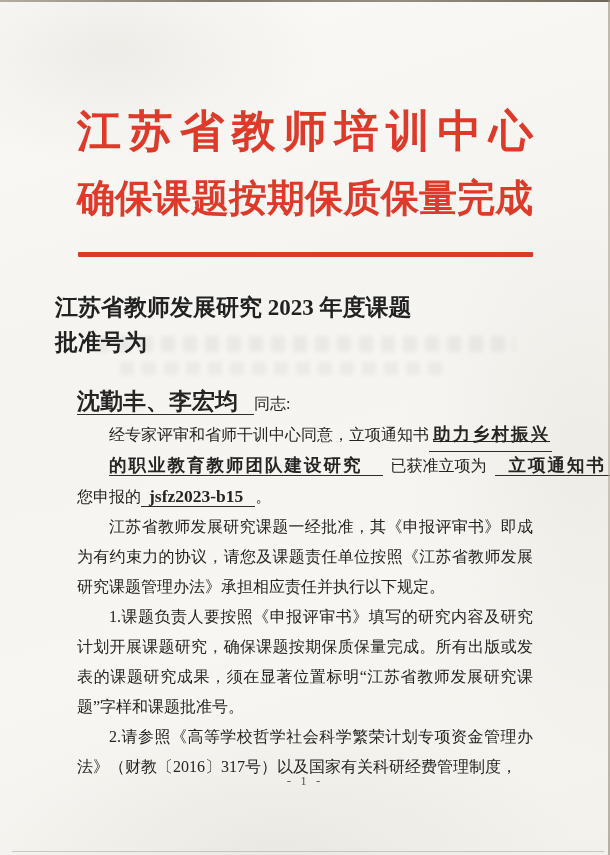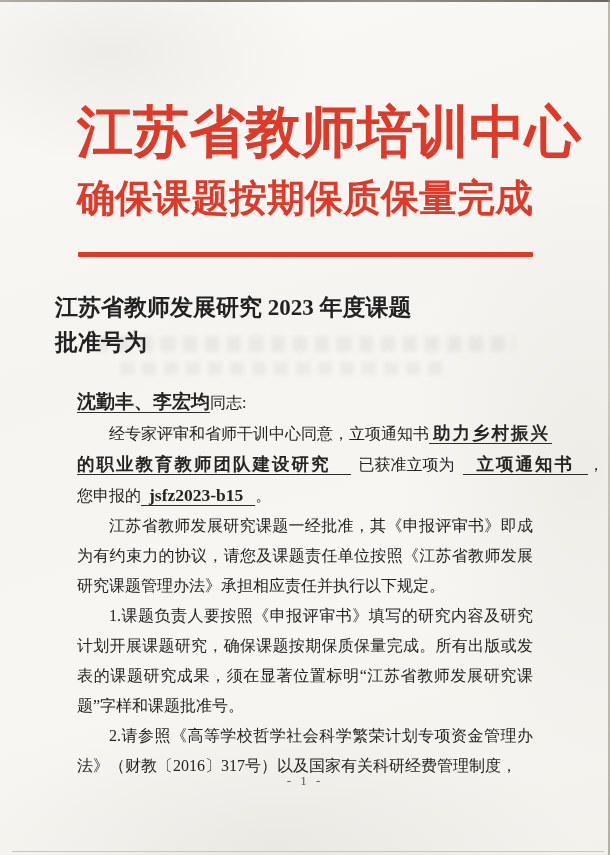--- a/index.html
+++ b/index.html
@@ -34,40 +34,40 @@
     background: repeating-linear-gradient(to right, #40403e 0 14px, transparent 14px 22px);
   }
   .bleed.b1 { left:95px;  top:336px; width:420px; height:16px; }
   .bleed.b2 { left:120px; top:362px; width:330px; height:13px; opacity:.05; }
 
   .letterhead { margin: 102px auto 0; width: 456px; color: var(--red, #dd3a2a); font-weight: bold; }
   .lh-line {
     text-align: justify; text-align-last: justify; text-justify: inter-character;
     white-space: nowrap;
   }
-  .lh1 { font-size: 56px; line-height: 60px; }
+  .lh1 { font-size: 44px; line-height: 60px; }
   .lh2 { font-size: 38px; line-height: 52px; margin-top: 10px; }
 
   .red-rule { width: 455px; height: 5px; background: var(--red, #dd3a2a); margin: 28px auto 0; border-radius: 1px; }
 
   .doc-title { margin: 33px auto 0; width: 500px; text-align: left; font-size: 23px; font-weight: bold; line-height: 35px; color:#222; }
   .doc-title span { display: block; }
 
   .body-block { width: 456px; margin: 27px auto 0; font-size: 16px; line-height: 30px; }
   .salutation { font-size: 16px; }
-  .salutation .names { font-size: 19px; font-weight: bold; border-bottom: 1.5px solid #2e2d2c; padding-right: 0; }
+  .salutation .names { font-size: 23px; font-weight: bold; border-bottom: 1.5px solid #2e2d2c; padding-right: 16px; }
 
   .para { text-align: justify; text-justify: inter-character; word-break: break-all; }
   .para.indent { text-indent: 2em; }
   .pline { white-space: nowrap; }
   .pline.indent { padding-left: 2em; }
 
   .blank { font-weight: bold; font-size: 17.5px; border-bottom: 1.5px solid #2e2d2c; }
-  .blank.pt1 { padding: 0 2px 0 4px; letter-spacing: 2px; }
-  .blank.pt2 { padding-right: 20px; letter-spacing: 2px; }
+  .blank.pt1 { padding: 0 2px 7px 4px; letter-spacing: 2px; text-decoration: underline; }
+  .blank.pt2 { padding-right: 20px; letter-spacing: 2px; margin-left: 32px; }
   .blank.cat { padding: 0 14px; letter-spacing: 2px; }
   .blank.num { padding: 0 12px 0 8px; font-family: "Liberation Serif", "DejaVu Serif", serif; }
   .gap-s { display:inline-block; width: 8px; }
 
   .page-number {
     position: absolute; left: 0; right: 0; top: 773px;
     text-align: center; font-size: 13px; color: #5a5856; letter-spacing: 3px;
   }
 </style>
 </head>

